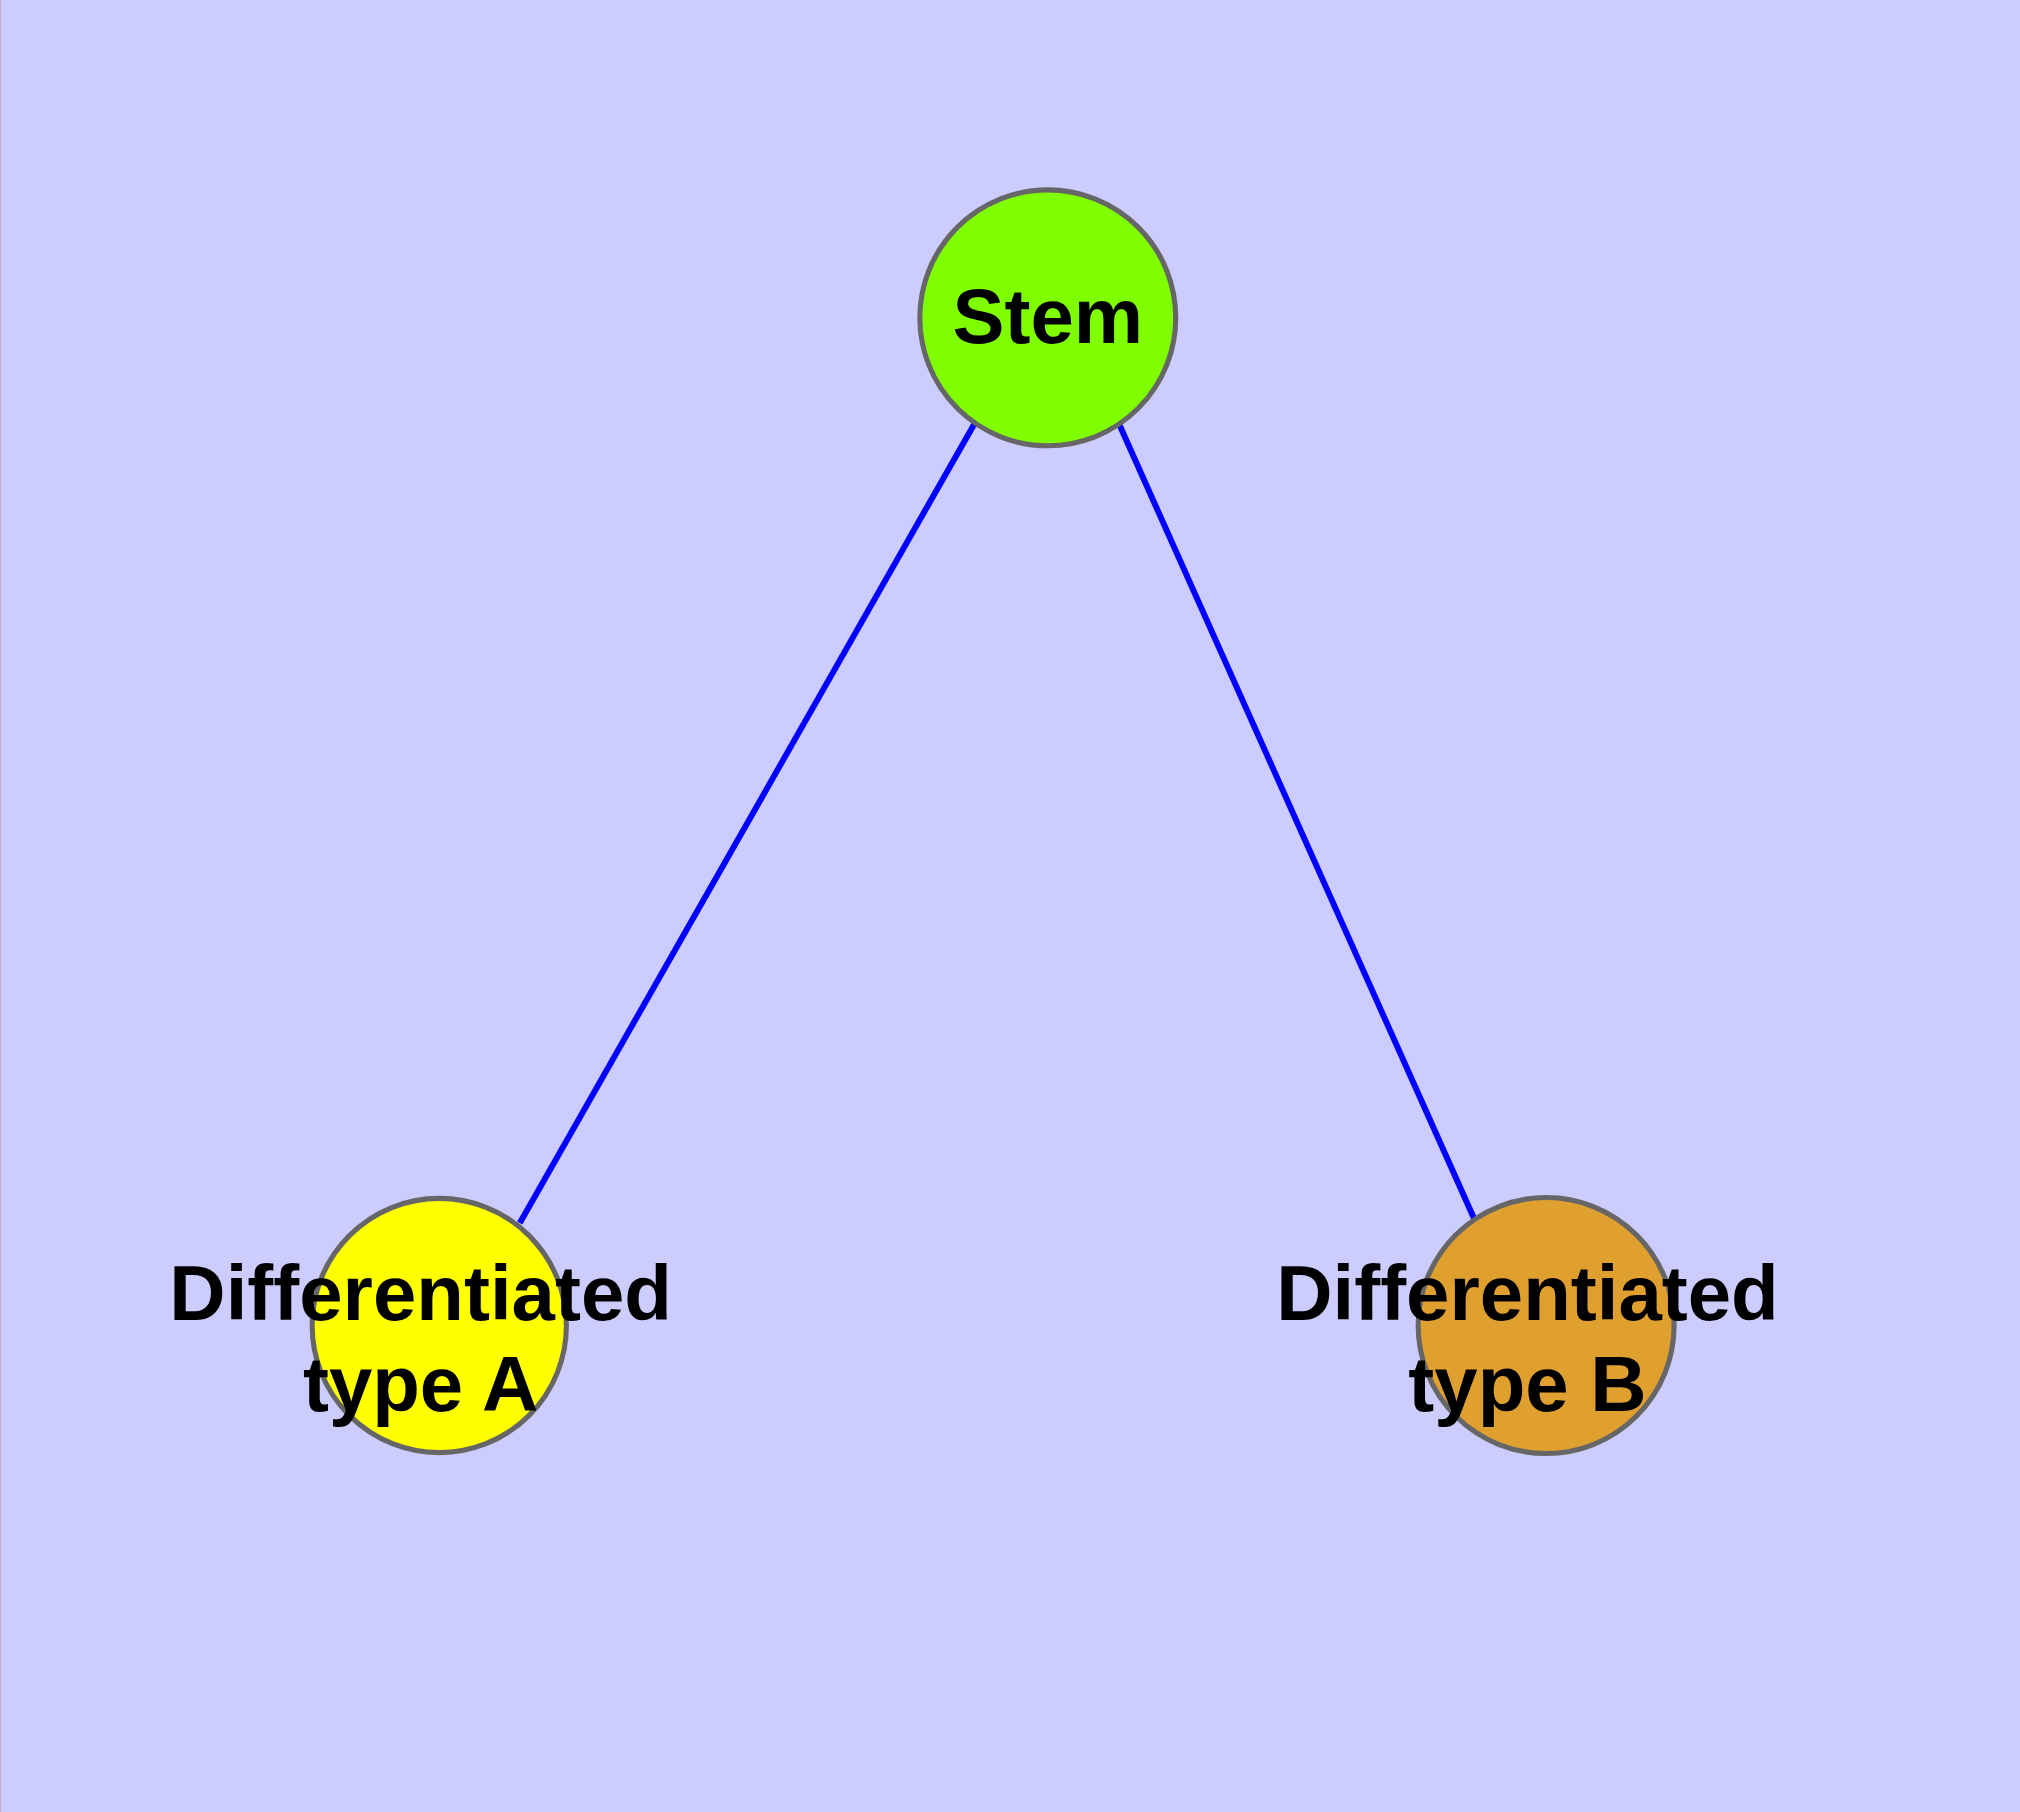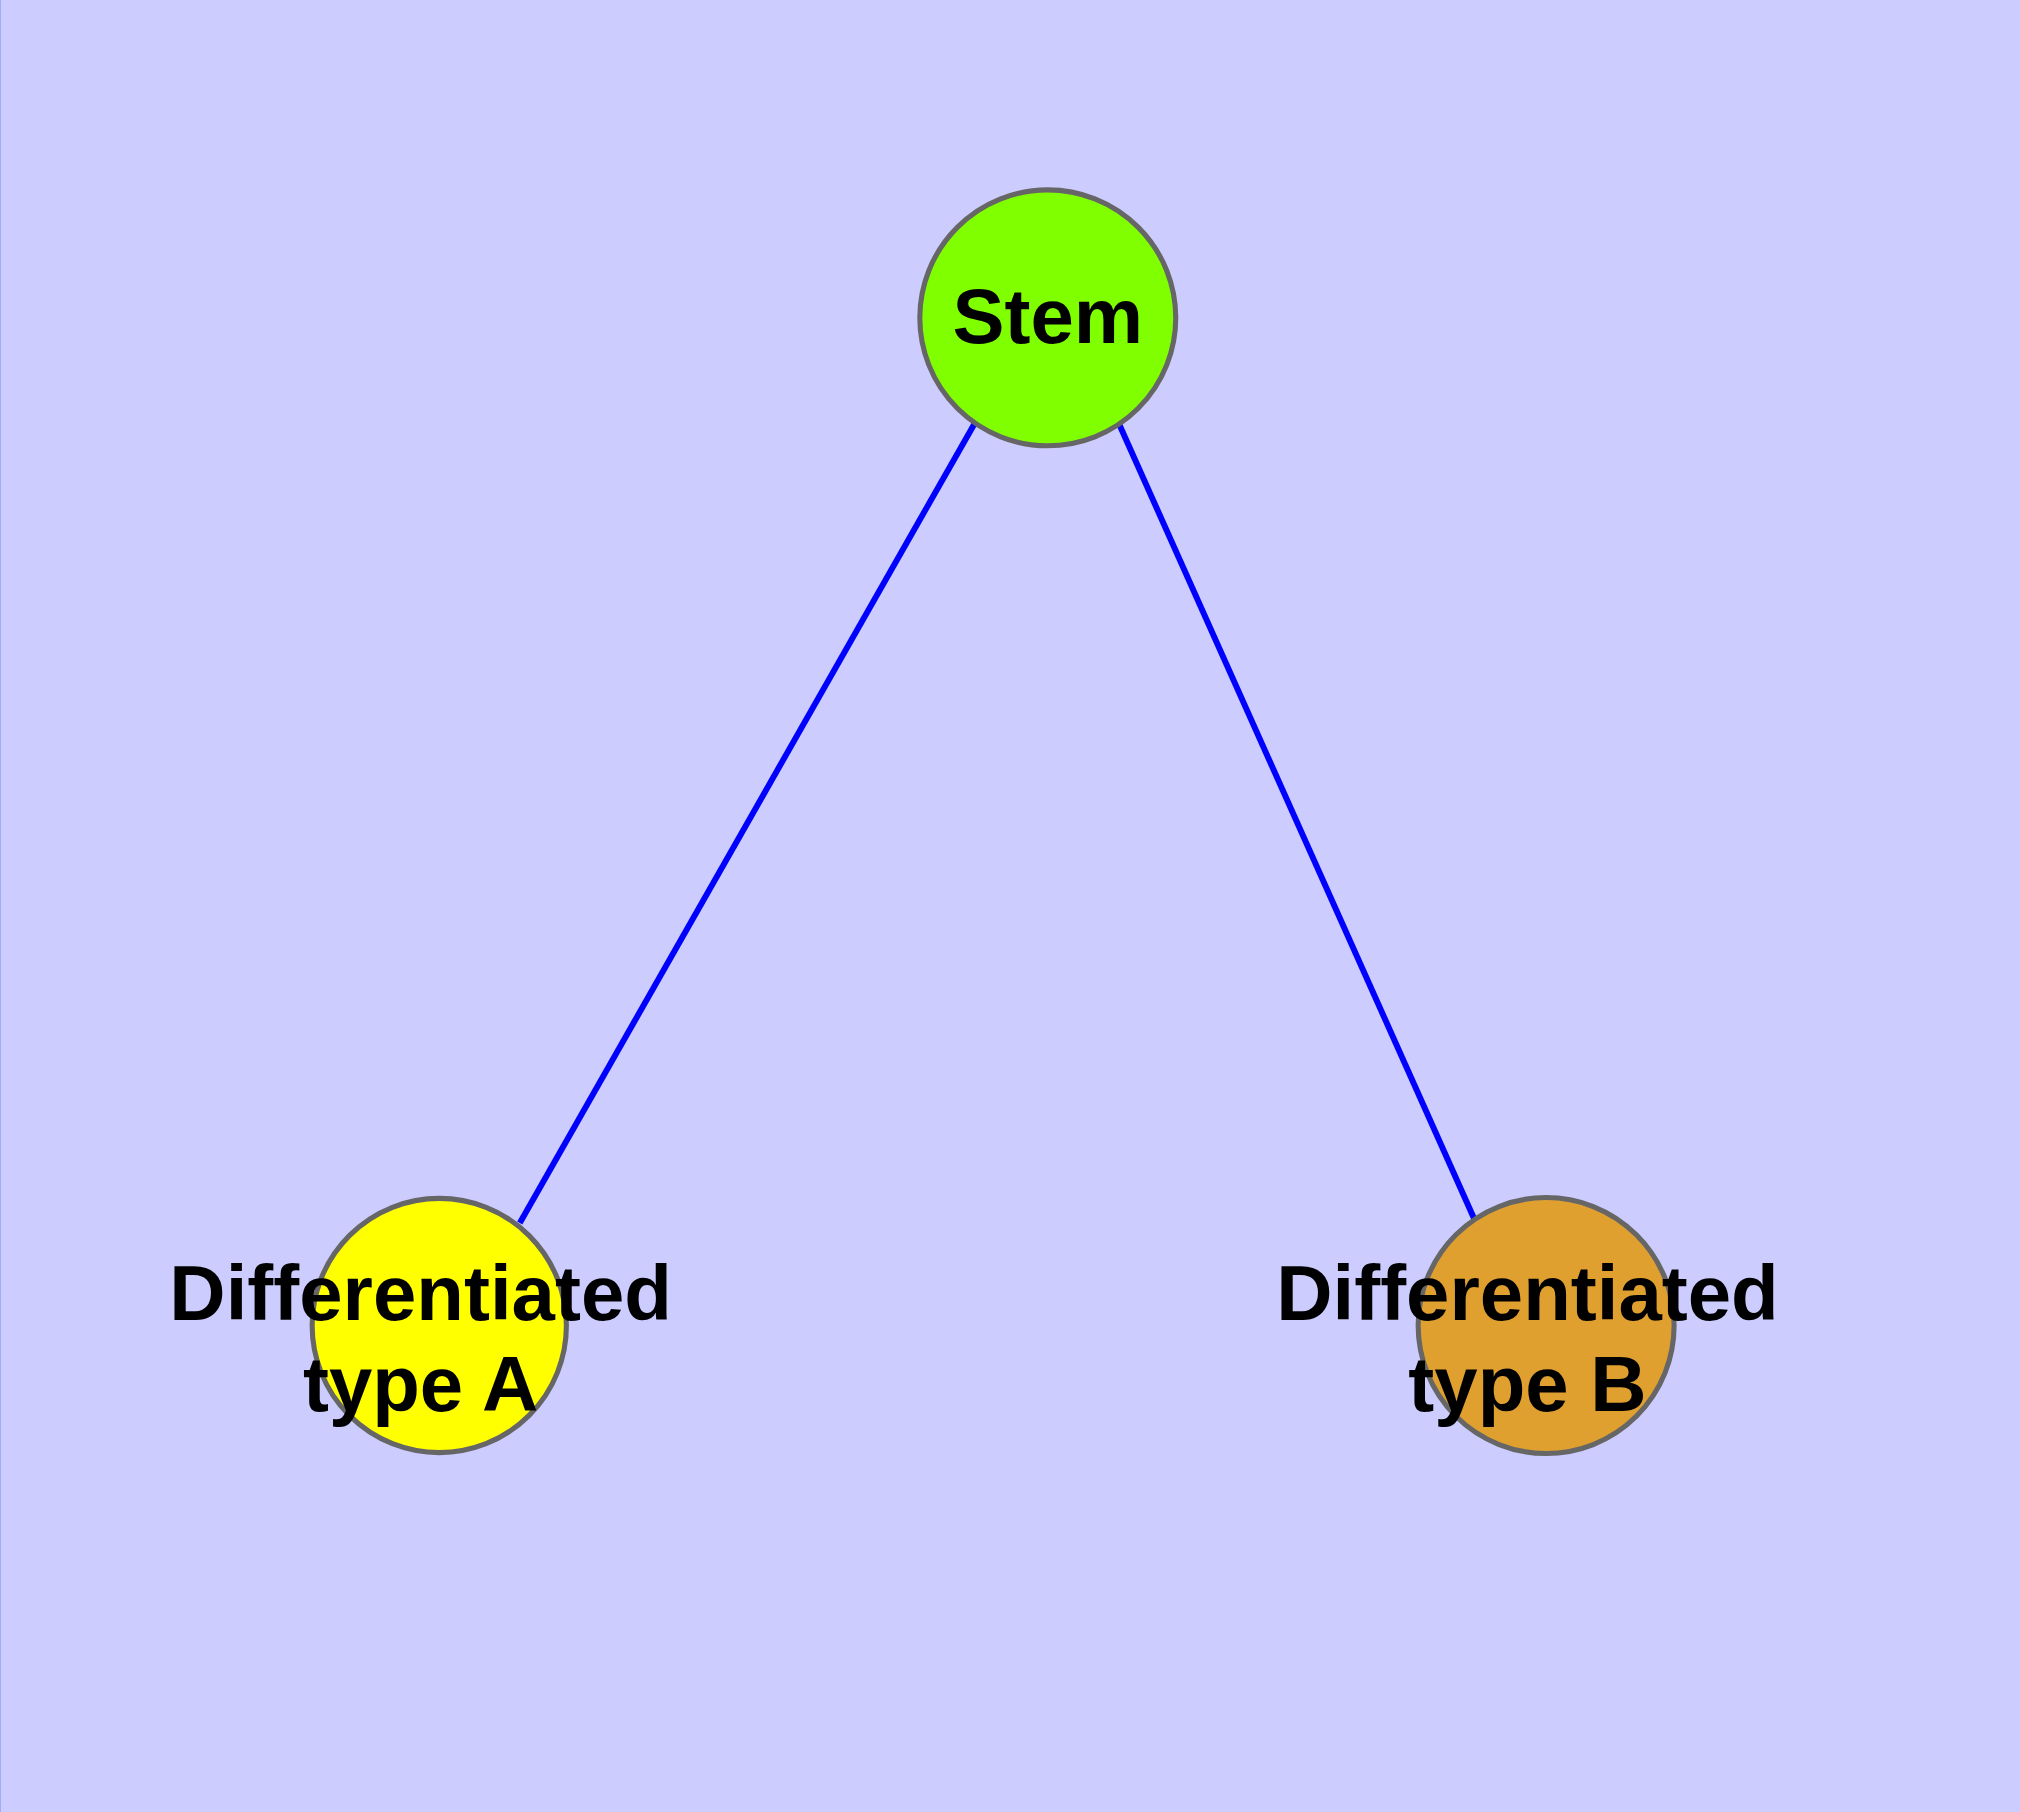--- a/index.html
+++ b/index.html
@@ -11,21 +11,21 @@
   body {
     width: 2021px;
     height: 1812px;
     overflow: hidden;
     font-family: "Liberation Sans", sans-serif;
   }
   #graph-canvas {
     position: relative;
     width: 1977px;
     height: 1812px;
-    background: #1d4ed8;
+    background: #c2410c;
   }
   #graph-svg {
     position: absolute;
     top: 0;
     left: 0;
     width: 2021px;
     height: 1812px;
     display: block;
   }
   .node-label-text {

